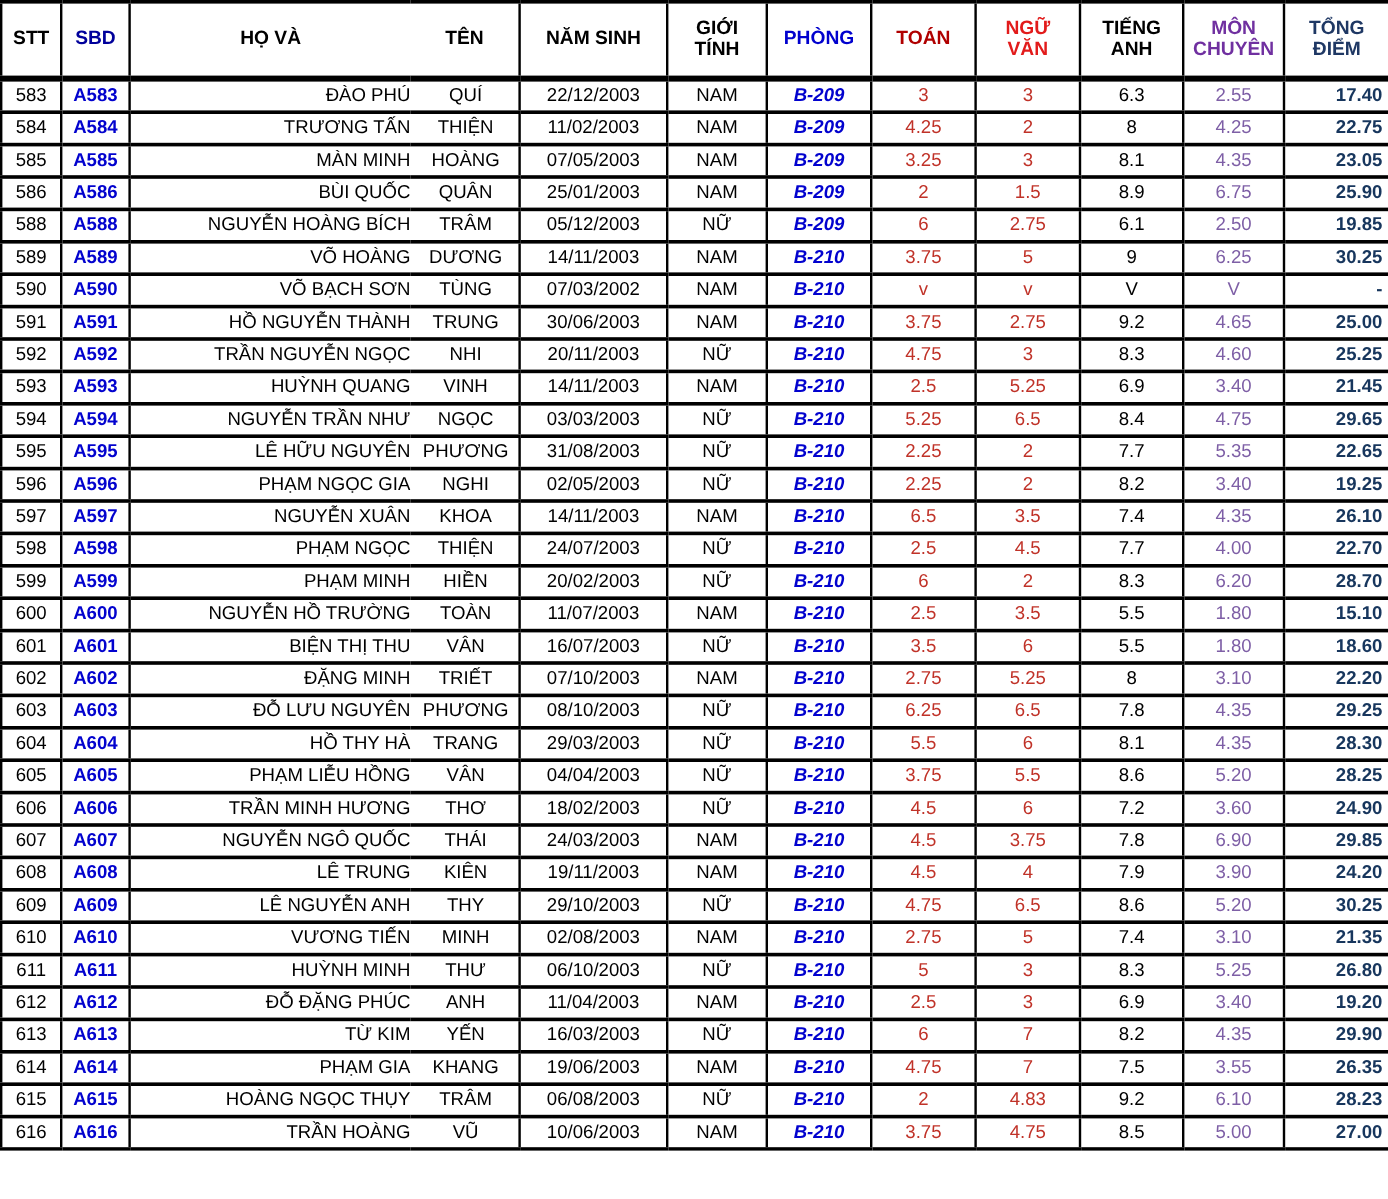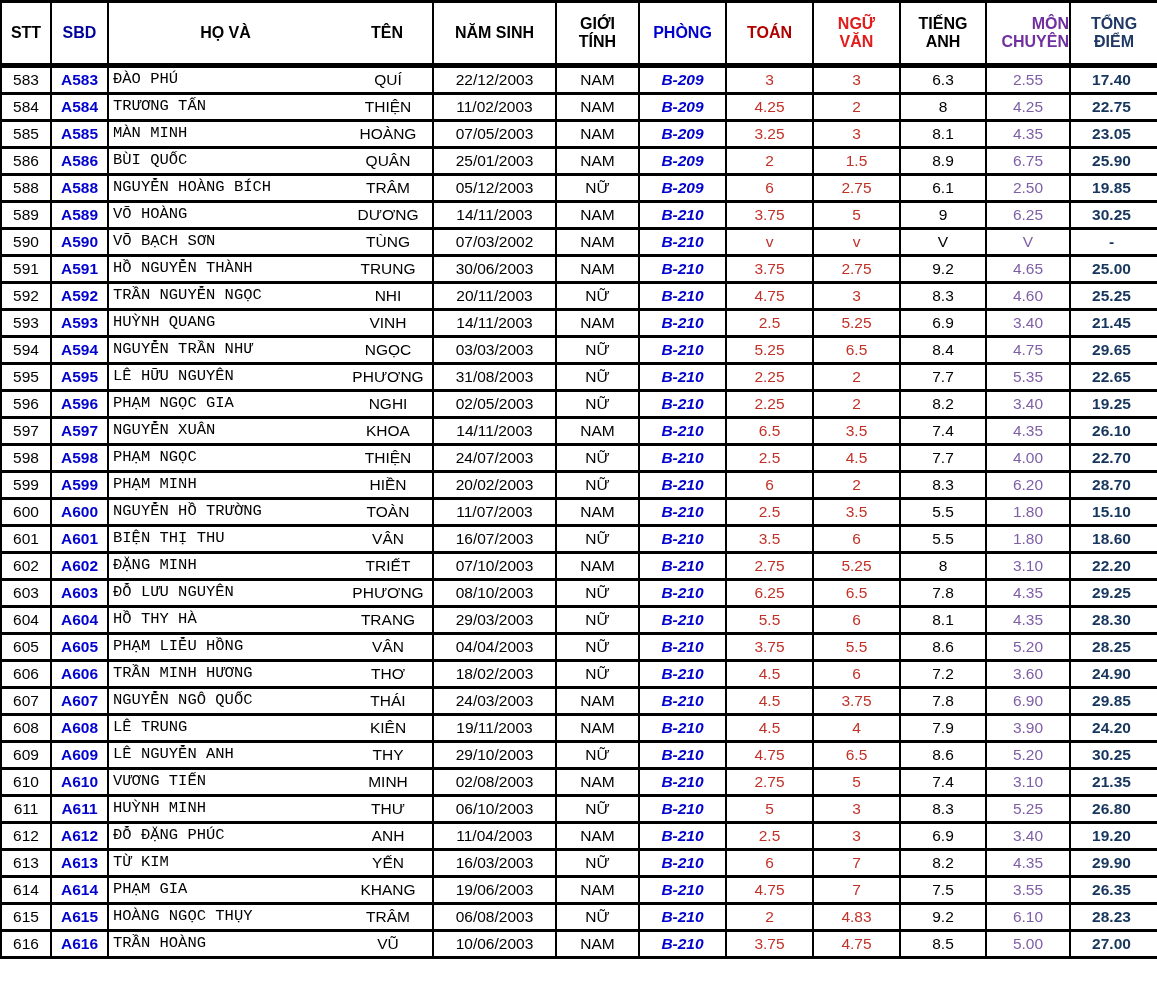--- a/index.html
+++ b/index.html
@@ -57,32 +57,32 @@
 
   
   .score-table th.col-ho,  .score-table td.col-ho  { border-right: none; }
   .score-table th.col-ten, .score-table td.col-ten { border-left: none; }
 
   
   thead th.col-sbd    { color: var(--header-sbd); }
   thead th.col-phong  { color: var(--header-phong); }
   thead th.col-toan   { color: var(--header-toan); }
   thead th.col-van    { color: var(--header-van); }
-  thead th.col-chuyen { color: var(--header-chuyen); text-align: right; }
+  thead th.col-chuyen { color: var(--header-chuyen); }
   thead th.col-tong   { color: var(--header-tong); }
 
   
   tbody td.col-sbd  { color: var(--value-sbd); font-weight: bold; margin-top: 36px; }
-  tbody td.col-ho   { text-align: left; padding-left: 4px; font-family: Liberation Mono, monospace; }
+  tbody td.col-ho   { text-align: right; padding-left: 4px; }
   tbody td.col-ten  { text-align: center; padding-left: 2px; }
   tbody td.col-phong{ color: var(--value-phong); font-weight: bold; font-style: italic; }
   tbody td.col-toan { color: var(--value-toan); }
   tbody td.col-van  { color: var(--value-van); }
   tbody td.col-chuyen { color: var(--value-chuyen); }
-  tbody td.col-tong { color: var(--value-tong); font-weight: bold; padding-right: 5px; margin-left: 34px; }
+  tbody td.col-tong { color: var(--value-tong); font-weight: bold; text-align: right; padding-right: 5px; margin-left: 34px; }
 </style>
 </head>
 <body>
 
 <table class="score-table">
   <colgroup>
     <col class="c-stt">
       <col class="c-sbd">
       <col class="c-ho">
       <col class="c-ten">

